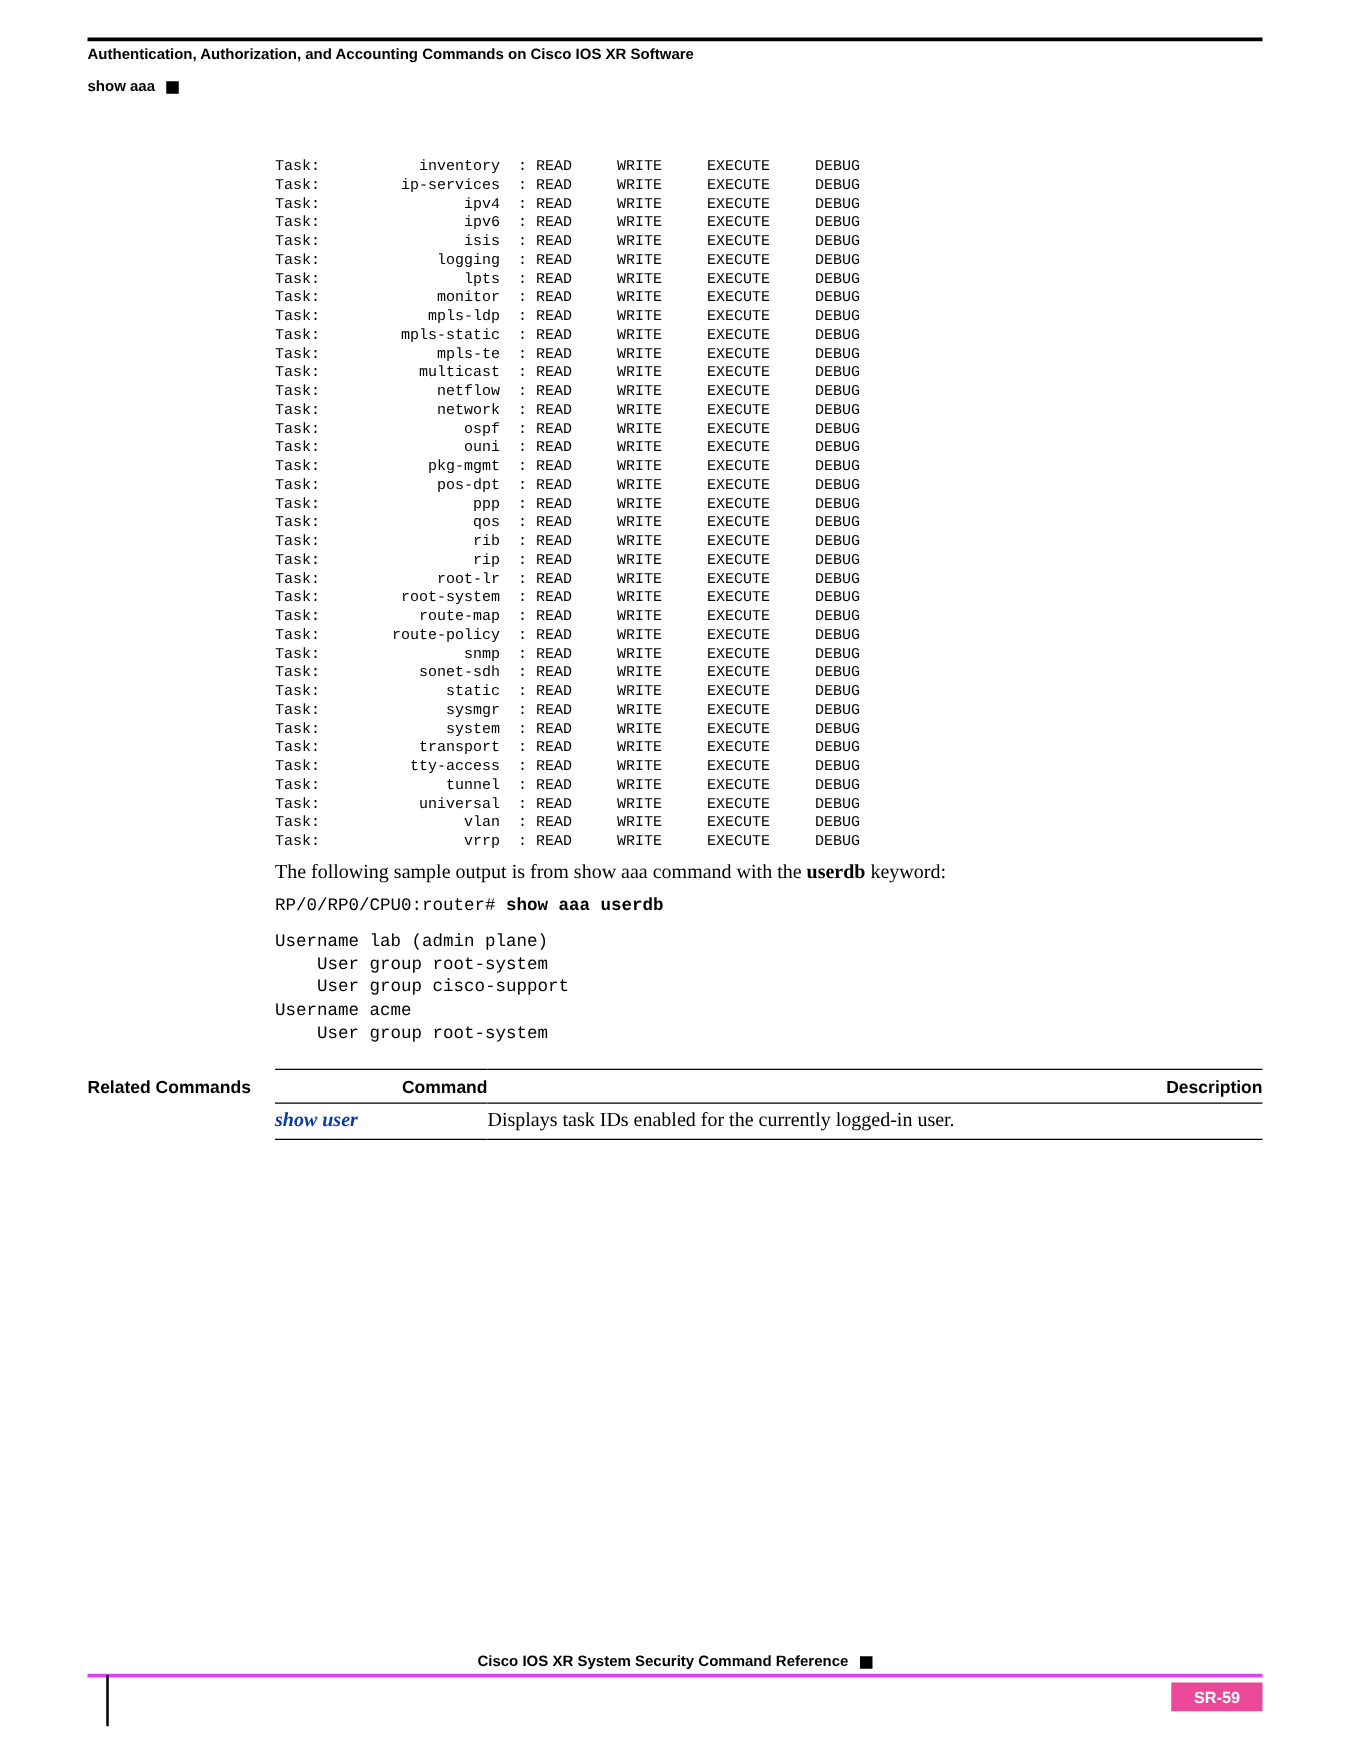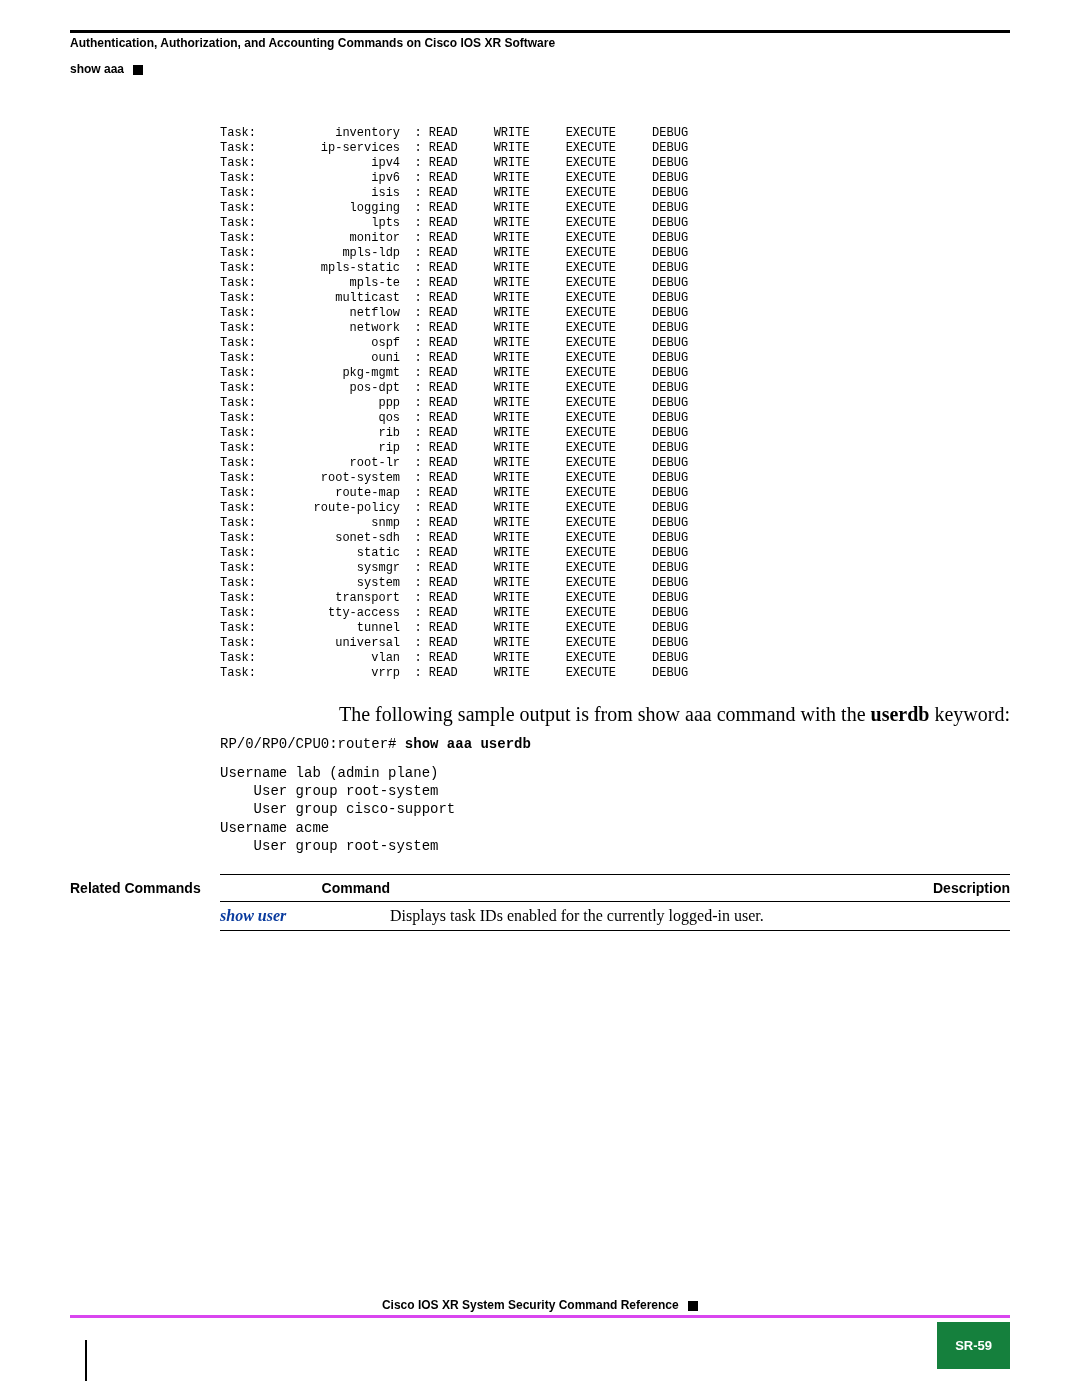--- a/index.html
+++ b/index.html
@@ -44,23 +44,22 @@
     margin-top: 50px;
   }
   pre.tasks {
     font-family: "Courier New", Courier, monospace;
     font-size: 12px;
     line-height: 1.25;
     white-space: pre;
   }
   .intro {
     font-family: "Times New Roman", Times, serif;
-    font-size: 20px;
-    margin-top: 22px;
-    text-align: right;
+    font-size: 16px;
+    margin-top: 8px;
   }
   .intro b { font-weight: bold; }
   .cmdline {
     font-family: Liberation Mono, monospace;
     font-size: 14px;
     margin-top: 10px;
   }
   .cmdline b { font-weight: bold; }
   pre.output {
     font-family: "Courier New", Courier, monospace;
@@ -124,26 +123,26 @@
   .footer-title .sq {
     display: inline-block;
     width: 10px;
     height: 10px;
     background: #000;
     margin-left: 6px;
     vertical-align: middle;
   }
   .page-tab {
     display: inline-block;
-    background: #15803d;
+    background: #ec4899;
     color: #fff;
     font-family: Arial, Helvetica, sans-serif;
     font-weight: bold;
     font-size: 13px;
-    padding: 16px 18px;
+    padding: 4px 18px;
     margin-top: 4px;
   }
   .left-rule {
     position: absolute;
     left: 85px;
     top: 1340px;
     bottom: 16px;
     width: 2px;
     background: #000;
   }

